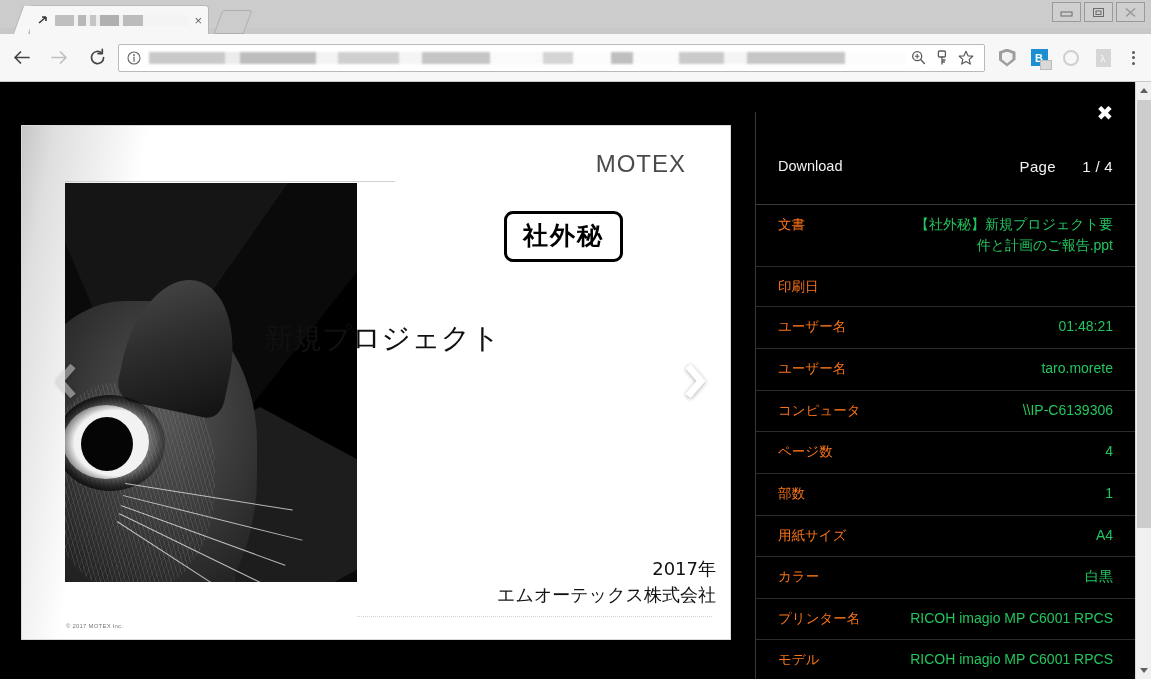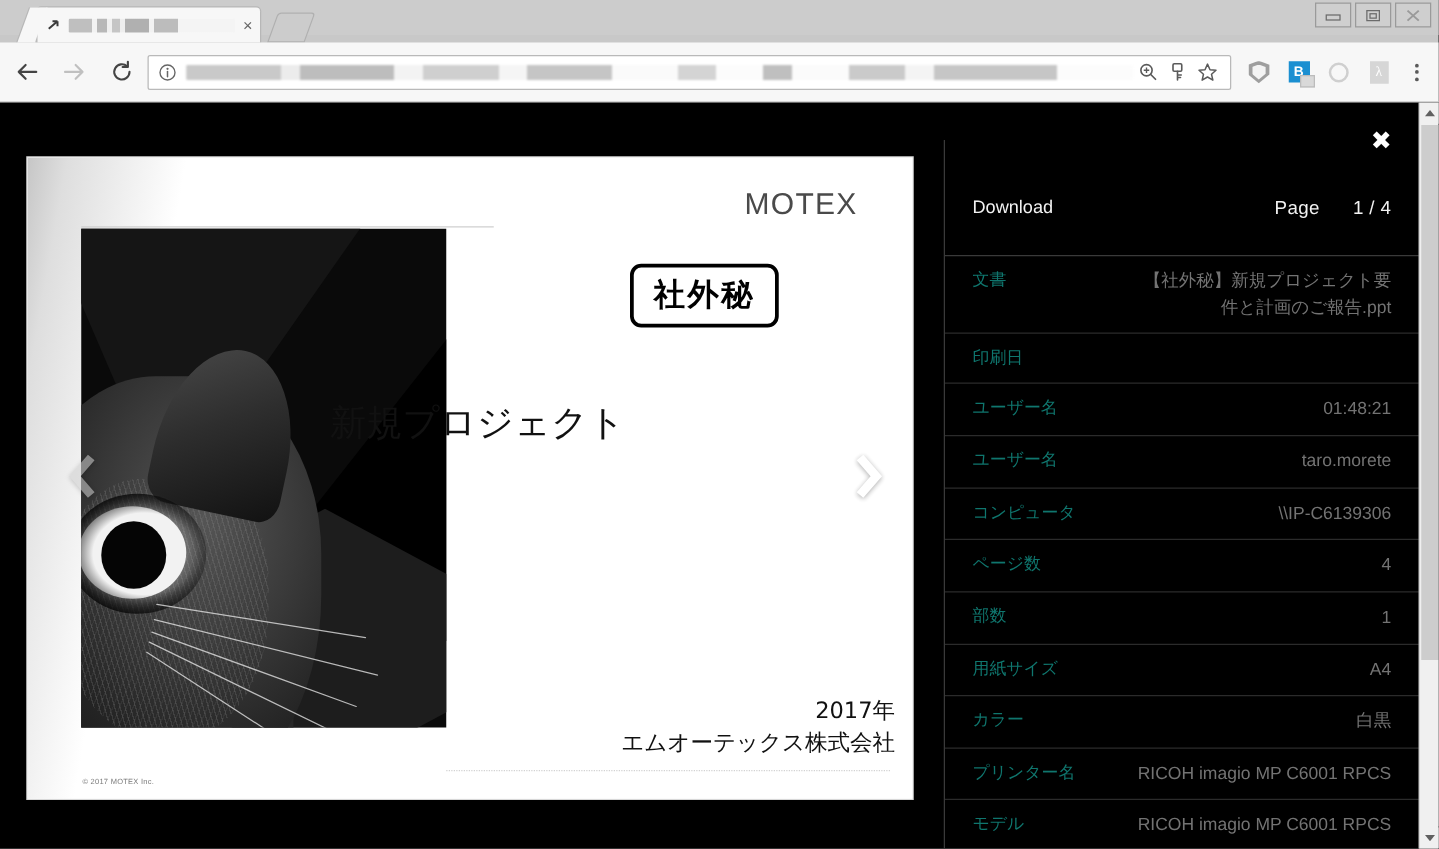--- a/index.html
+++ b/index.html
@@ -257,25 +257,25 @@
 
   .rows{ position:absolute; left:0; top:122px; width:379px; }
   .row{
     display:flex; align-items:flex-start;
     border-top:1px solid #2b2b2b;
     padding:9px 22px 10px 22px;
     min-height:37px;
   }
   .row:first-child{ border-top:1px solid #3a3a3a; }
   .r-label{
-    width:128px; flex:0 0 128px; font-size:13.5px; color:#0f766e;
+    width:128px; flex:0 0 128px; font-size:13.5px; color:#f97316;
     font-family:"DejaVu Sans", sans-serif; line-height:1.5;
   }
   .r-value{
-    flex:1; text-align:right; font-size:14px; color:#737373;
+    flex:1; text-align:right; font-size:14px; color:#22c55e;
     line-height:1.55; word-break:break-word;
   }
   .row.tall .r-value{ line-height:1.5; }
 
   
   .scrollbar{
     position:absolute; right:0; top:0; width:16px; height:597px;
     background:#f0f0f0; border-left:1px solid #d7d7d7;
   }
   .sb-arrow{

